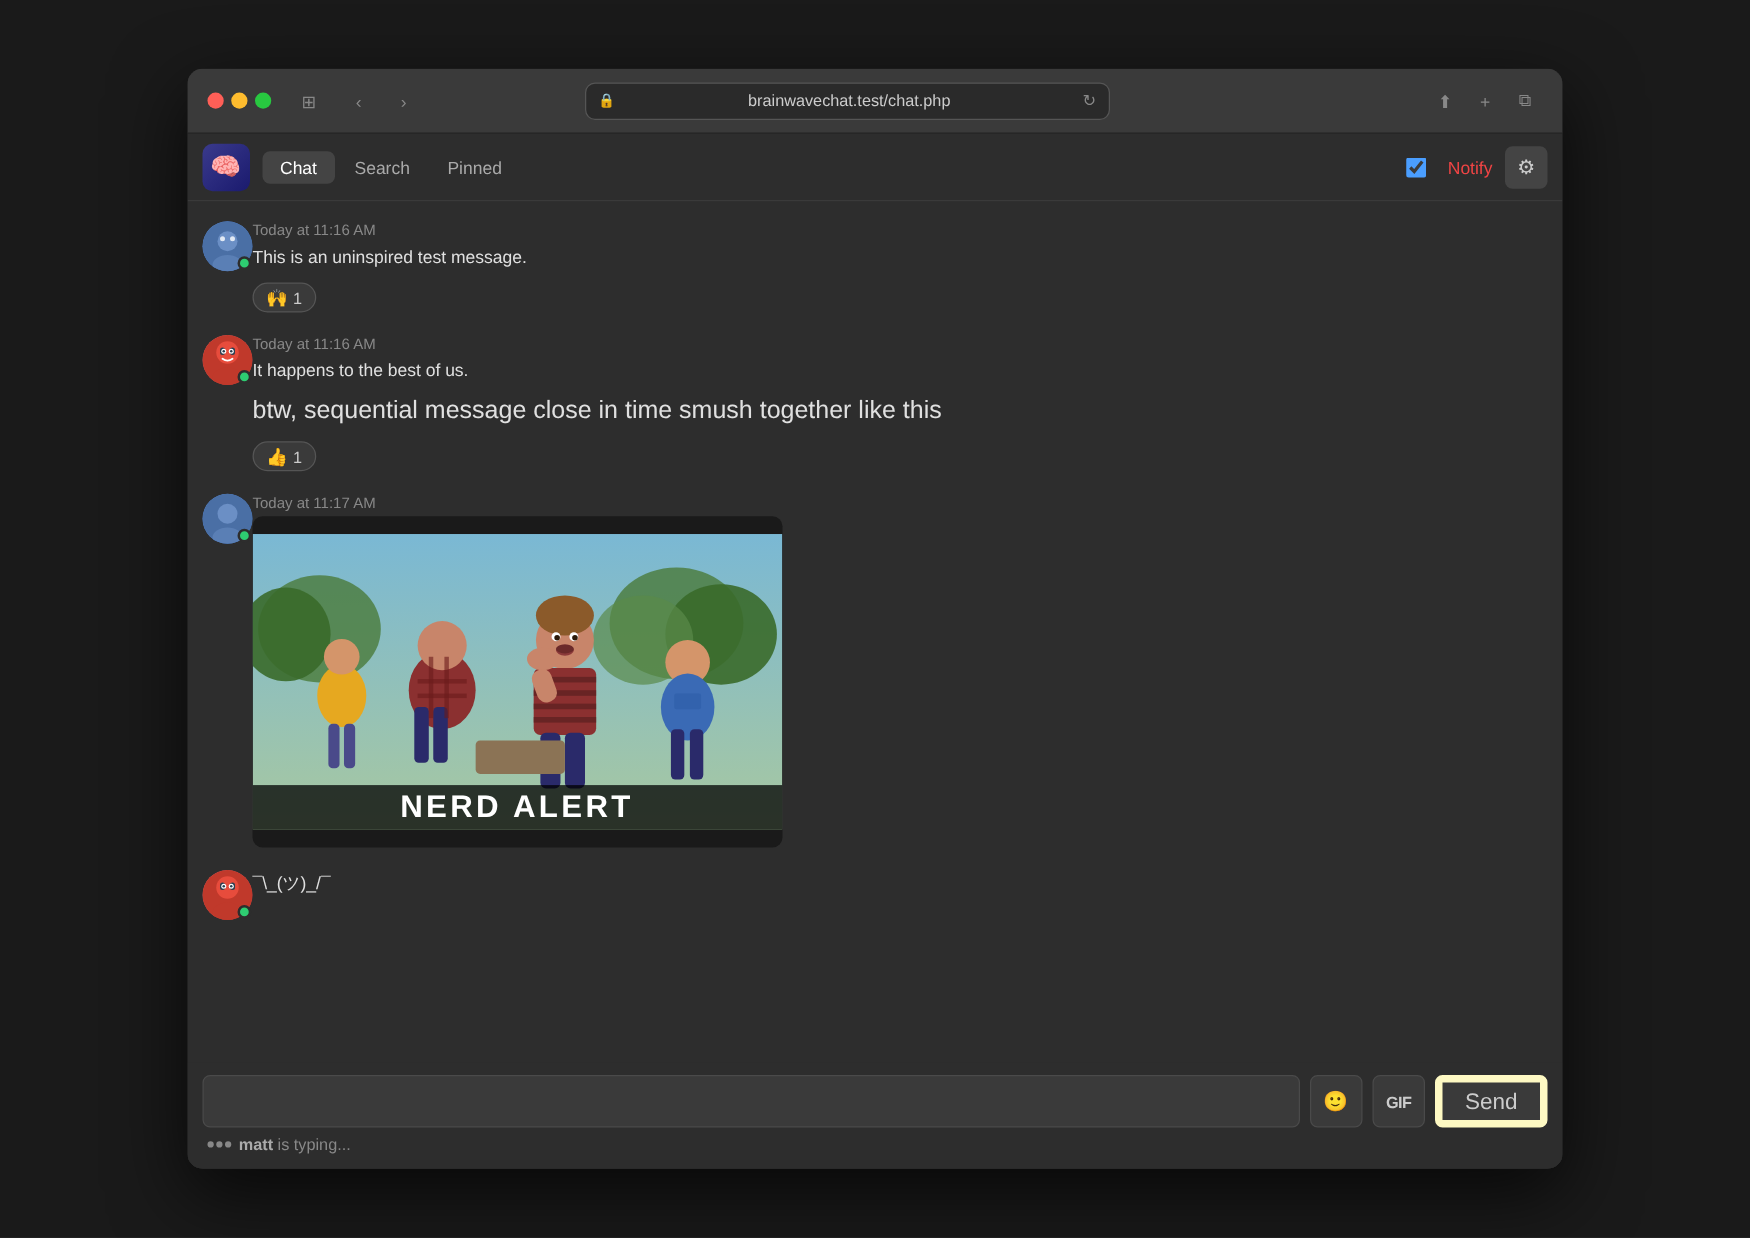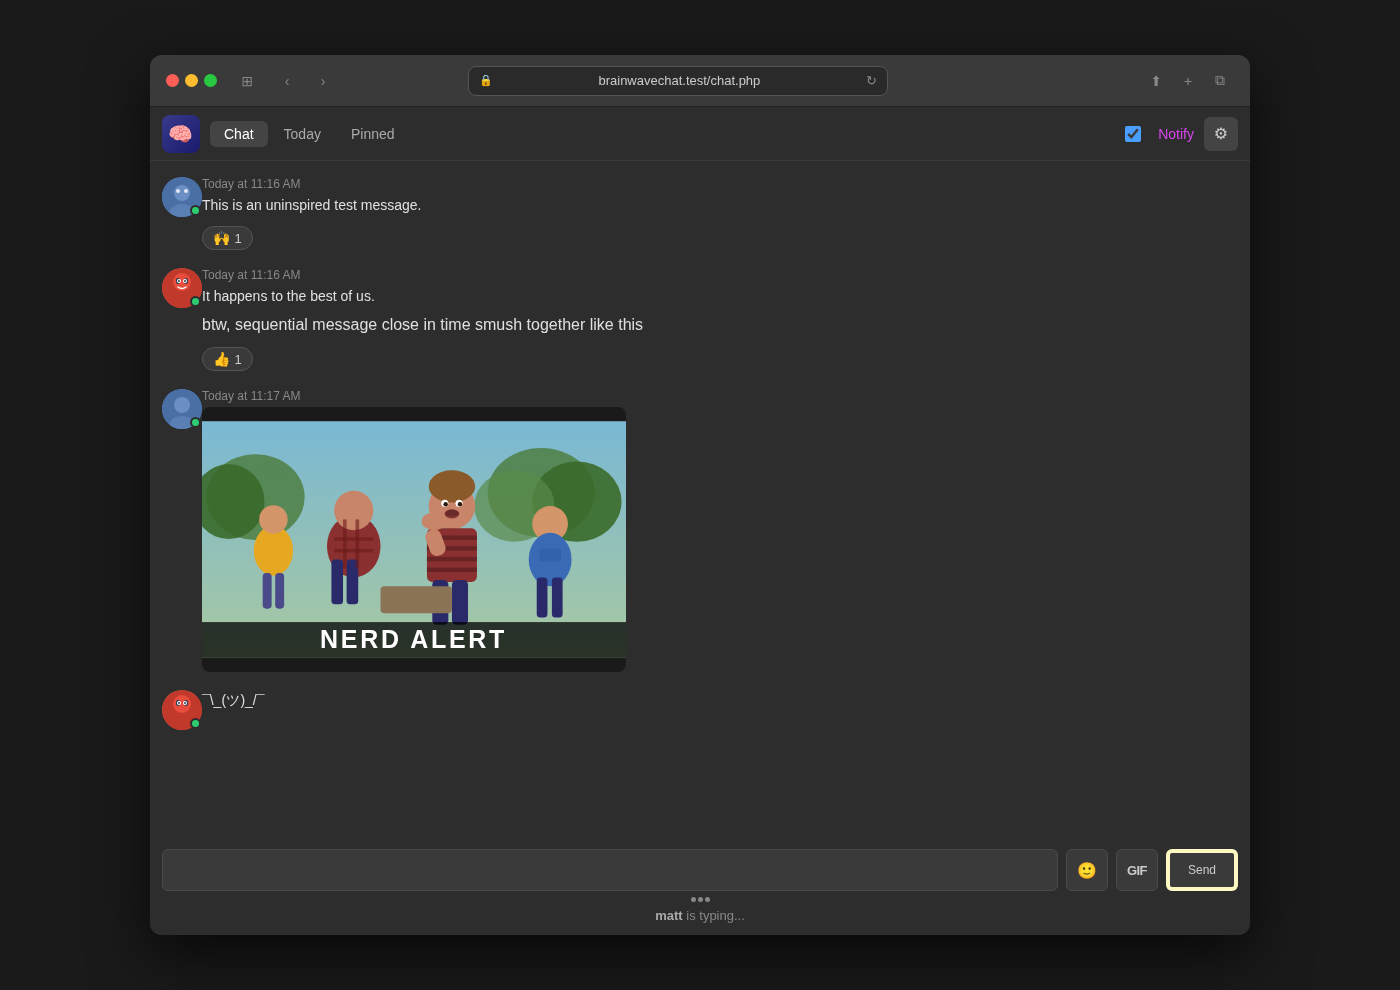--- a/index.html
+++ b/index.html
@@ -171,21 +171,21 @@
       margin-right: 10px;
     }
 
     .notify-checkbox {
       width: 16px;
       height: 16px;
       accent-color: #4a9eff;
     }
 
     .notify-label {
-      color: #d946ef;
+      color: #ef4444;
       font-size: 14px;
       margin-left: 11px;
     }
 
     .settings-btn {
       width: 34px;
       height: 34px;
       background: #444;
       border: none;
       border-radius: 6px;
@@ -274,21 +274,21 @@
 
     .message-text {
       color: #e0e0e0;
       font-size: 14px;
       line-height: 1.5;
       margin-bottom: 6px;
     }
 
     .message-text-follow {
       color: #e0e0e0;
-      font-size: 16px;
+      font-size: 20px;
       line-height: 1.5;
       margin-bottom: 6px;
       margin-top: 4px;
     }
 
     .reaction-badge {
       display: inline-flex;
       align-items: center;
       gap: 4px;
       background: #3a3a3a;
@@ -369,37 +369,36 @@
       font-size: 13px;
       font-weight: 700;
       color: #ccc;
       letter-spacing: -0.5px;
     }
 
     .send-btn {
       height: 42px;
       padding: 0 18px;
       background: #3a3a3a;
-      border: 4px solid #fef9c3;
+      border: 6px solid #fef9c3;
       border-radius: 6px;
       color: #ccc;
-      font-size: 12px;
+      font-size: 18px;
       font-weight: 500;
       cursor: pointer;
       flex-shrink: 0;
     }
 
     .typing-indicator {
       color: #888;
       font-size: 13px;
       padding: 6px 4px 4px;
       display: flex;
       align-items: center;
       gap: 6px;
-      flex-direction: column;
     }
 
     .typing-dots {
       display: flex;
       gap: 2px;
     }
 
     .typing-dot {
       width: 5px;
       height: 5px;
@@ -443,21 +442,21 @@
 
   <div class="chat-app">
 
     <div class="chat-header">
       <div class="chat-logo">
         <span>🧠</span>
       </div>
 
       <div class="header-tabs">
         <button class="header-tab active">Chat</button>
-        <button class="header-tab">Today</button>
+        <button class="header-tab">Search</button>
         <button class="header-tab">Pinned</button>
       </div>
 
       <div class="header-spacer"></div>
 
       <div class="notify-section">
         <input type="checkbox" class="notify-checkbox" checked="" style="">
         <span class="notify-label">Notify</span>
       </div>
 

